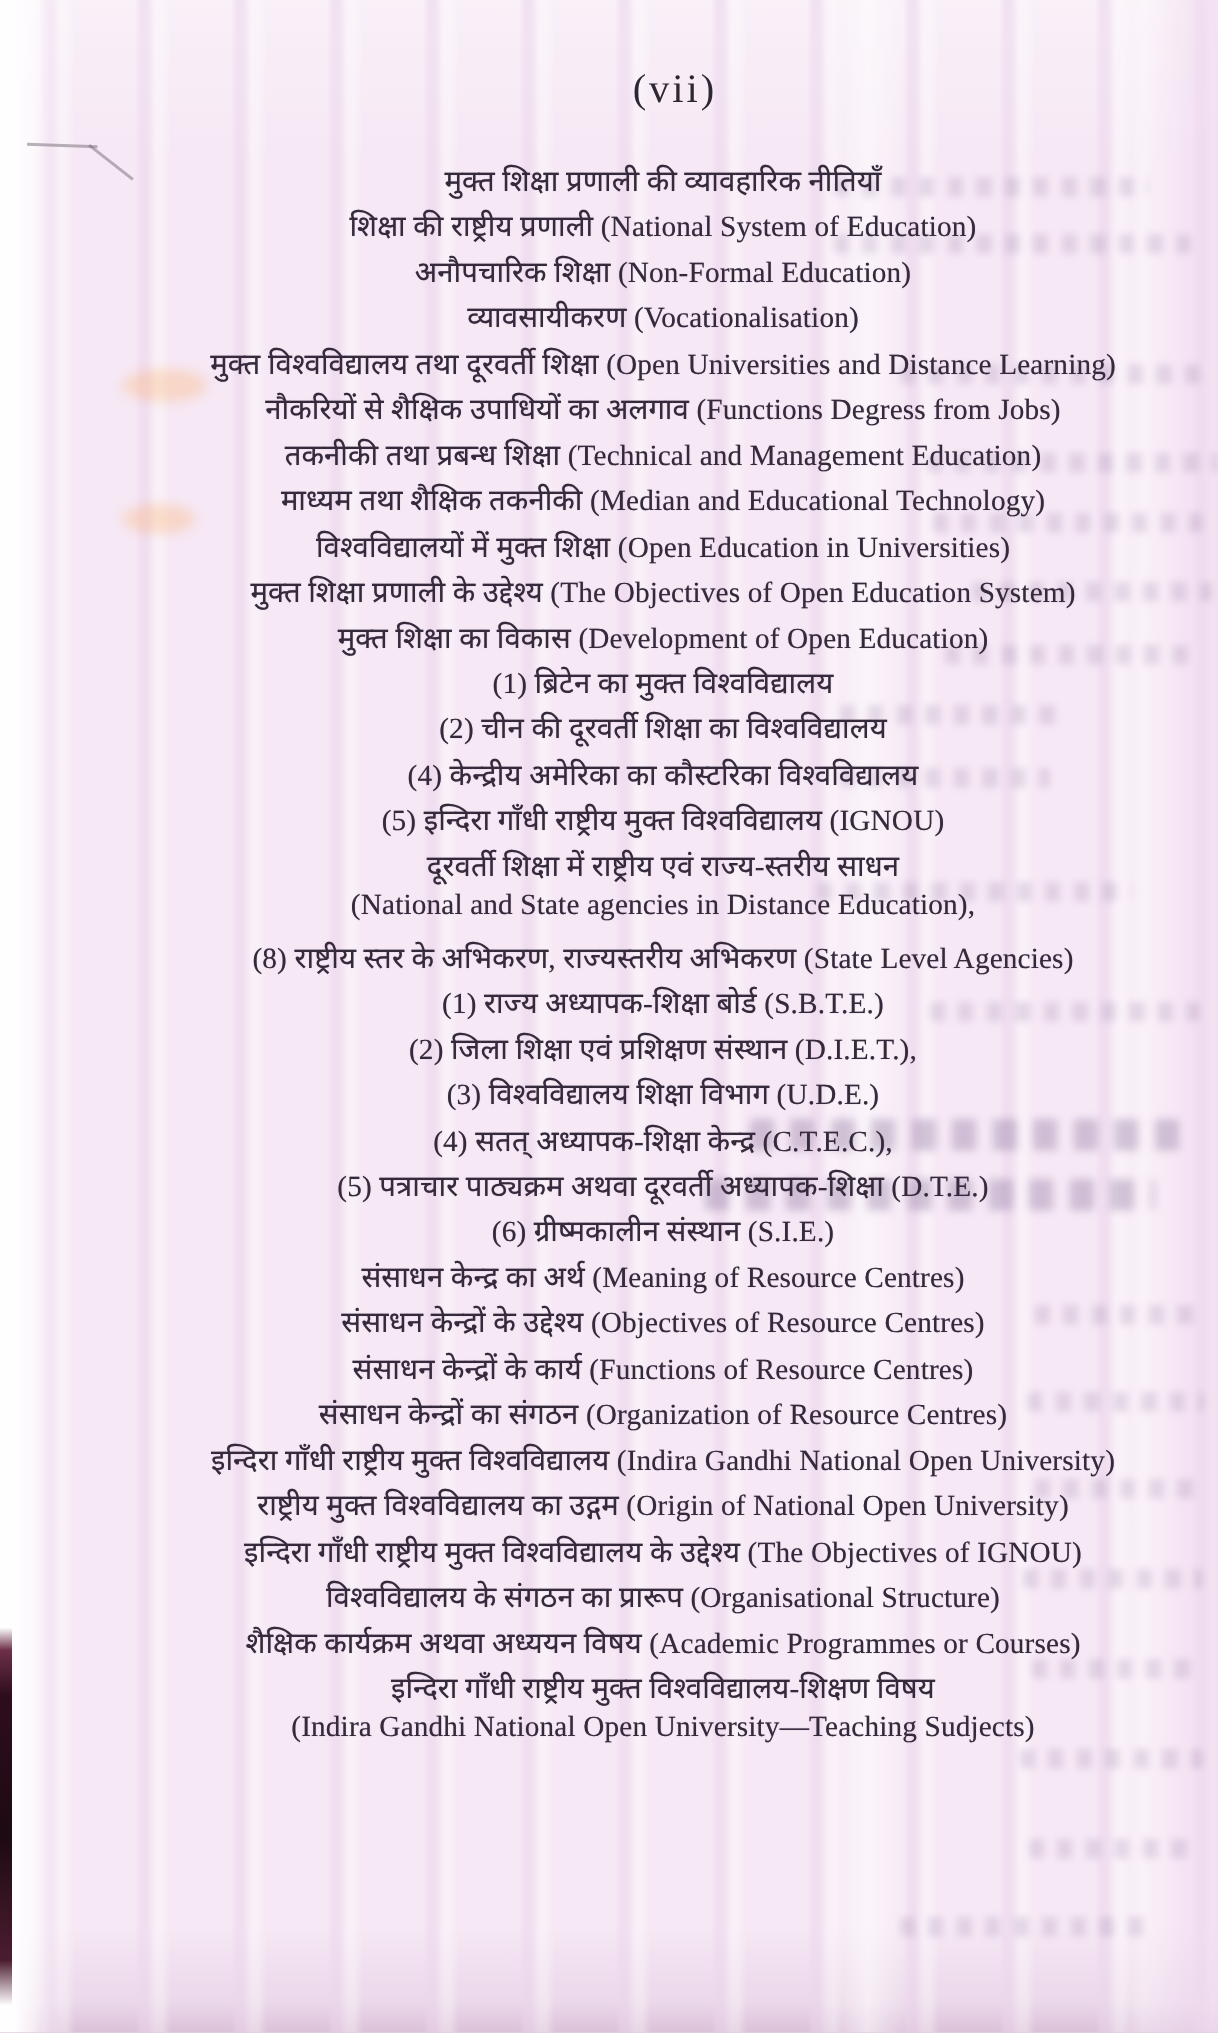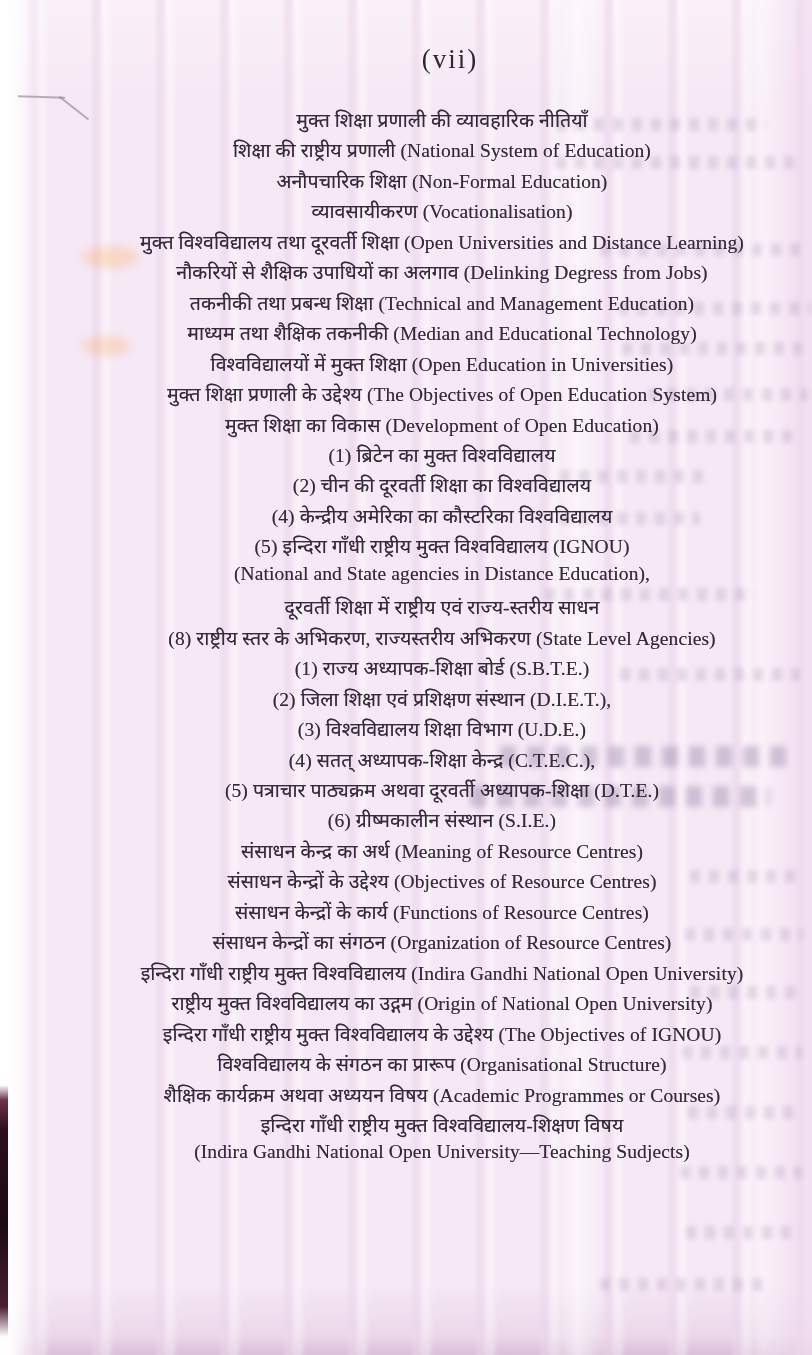--- a/index.html
+++ b/index.html
@@ -78,32 +78,32 @@
   <div class="warm-spot" style="left:82px;top:246px;width:56px;height:22px;"></div>
   <div class="warm-spot" style="left:82px;top:336px;width:48px;height:20px;"></div>
 
   <div class="toc">
 
   <div class="toc-line">मुक्त शिक्षा प्रणाली की व्यावहारिक नीतियाँ</div>
       <div class="toc-line">शिक्षा की राष्ट्रीय प्रणाली (National System of Education)</div>
       <div class="toc-line">अनौपचारिक शिक्षा (Non-Formal Education)</div>
       <div class="toc-line">व्यावसायीकरण (Vocationalisation)</div>
       <div class="toc-line">मुक्त विश्वविद्यालय तथा दूरवर्ती शिक्षा (Open Universities and Distance Learning)</div>
-      <div class="toc-line">नौकरियों से शैक्षिक उपाधियों का अलगाव (Delinking Degress from Jobs)</div>
+      <div class="toc-line">नौकरियों से शैक्षिक उपाधियों का अलगाव (Functions Degress from Jobs)</div>
       <div class="toc-line">तकनीकी तथा प्रबन्ध शिक्षा (Technical and Management Education)</div>
       <div class="toc-line">माध्यम तथा शैक्षिक तकनीकी (Median and Educational Technology)</div>
       <div class="toc-line">विश्वविद्यालयों में मुक्त शिक्षा (Open Education in Universities)</div>
       <div class="toc-line">मुक्त शिक्षा प्रणाली के उद्देश्य (The Objectives of Open Education System)</div>
       <div class="toc-line">मुक्त शिक्षा का विकास (Development of Open Education)</div>
       <div class="toc-line">(1) ब्रिटेन का मुक्त विश्वविद्यालय</div>
       <div class="toc-line">(2) चीन की दूरवर्ती शिक्षा का विश्वविद्यालय</div>
       <div class="toc-line">(4) केन्द्रीय अमेरिका का कौस्टरिका विश्वविद्यालय</div>
       <div class="toc-line">(5) इन्दिरा गाँधी राष्ट्रीय मुक्त विश्वविद्यालय (IGNOU)</div>
+      <div class="toc-line">दूरवर्ती शिक्षा में राष्ट्रीय एवं राज्य-स्तरीय साधन</div>
       <div class="toc-line">(National and State agencies in Distance Education),</div>
-      <div class="toc-line">दूरवर्ती शिक्षा में राष्ट्रीय एवं राज्य-स्तरीय साधन</div>
       <div class="toc-line">(8) राष्ट्रीय स्तर के अभिकरण, राज्यस्तरीय अभिकरण (State Level Agencies)</div>
       <div class="toc-line">(1) राज्य अध्यापक-शिक्षा बोर्ड (S.B.T.E.)</div>
       <div class="toc-line">(2) जिला शिक्षा एवं प्रशिक्षण संस्थान (D.I.E.T.),</div>
       <div class="toc-line">(3) विश्वविद्यालय शिक्षा विभाग (U.D.E.)</div>
       <div class="toc-line">(4) सतत् अध्यापक-शिक्षा केन्द्र (C.T.E.C.),</div>
       <div class="toc-line">(5) पत्राचार पाठ्यक्रम अथवा दूरवर्ती अध्यापक-शिक्षा (D.T.E.)</div>
       <div class="toc-line">(6) ग्रीष्मकालीन संस्थान (S.I.E.)</div>
       <div class="toc-line">संसाधन केन्द्र का अर्थ (Meaning of Resource Centres)</div>
       <div class="toc-line">संसाधन केन्द्रों के उद्देश्य (Objectives of Resource Centres)</div>
       <div class="toc-line">संसाधन केन्द्रों के कार्य (Functions of Resource Centres)</div>

